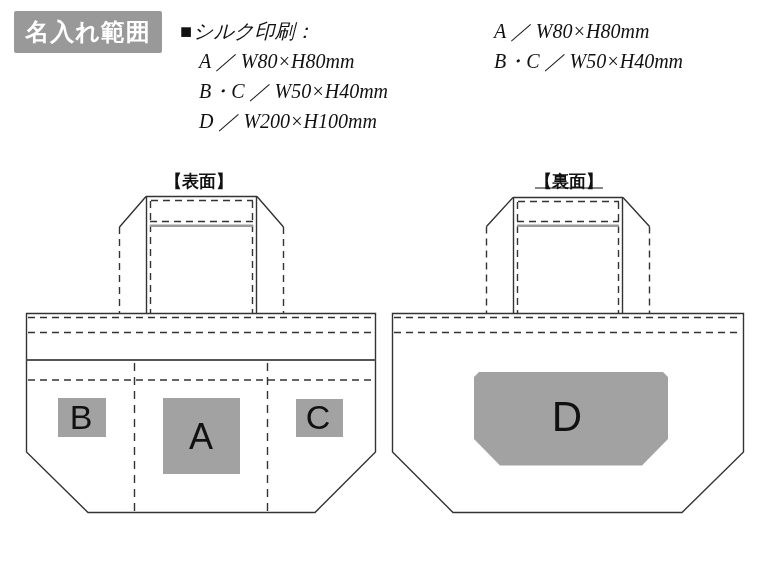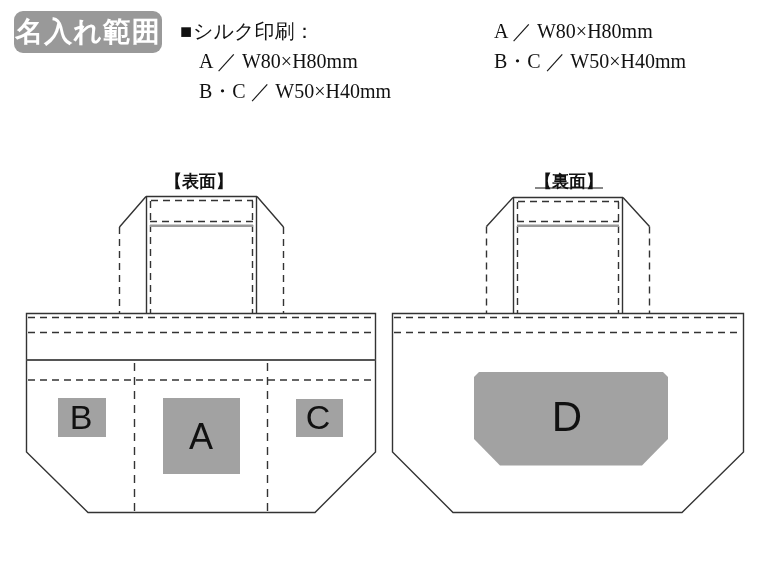--- a/index.html
+++ b/index.html
@@ -3,28 +3,28 @@
 <meta charset="utf-8">
 <style>
   html,body{margin:0;padding:0;}
   body{
     width:760px;height:570px;position:relative;background:#ffffff;
     font-family:"Liberation Sans","DejaVu Sans",sans-serif;
     overflow:hidden;color:#1a1a1a;
   }
   .badge{
     position:absolute;left:14px;top:11px;width:148px;height:42px;
-    background:#999999;border-radius:9px;
+    background:#999999;border-radius:2px;
     display:flex;align-items:center;justify-content:center;
-    color:#ffffff;font-size:28px;font-weight:bold;letter-spacing:1px;
+    color:#ffffff;font-size:24px;font-weight:bold;letter-spacing:1px;
   }
   .spec-block{
     position:absolute;
     font-family:"Liberation Serif","DejaVu Serif","DejaVu Sans",serif;
-    font-size:20px;line-height:30px;color:#111;white-space:nowrap;
+    font-size:20px;line-height:30px;color:#111;white-space:nowrap;font-style:italic;
   }
   .spec-block .marker{margin-right:1px;}
   .spec-line{white-space:nowrap;}
   .silk-block{left:180px;top:16px;}
   .silk-block .spec-line{margin-left:19px;}
   .thermal-block{left:464px;top:16px;}
   .thermal-block .spec-line{margin-left:30px;}
   .diagram-caption{
     position:absolute;transform:translate(-50%,-50%);
     font-size:17px;font-weight:bold;color:#111;white-space:nowrap;
@@ -51,20 +51,21 @@
 <body>
 
 <div class="badge">
   <span>名入れ範囲</span>
 </div>
 
 <div class="spec-block silk-block">
   <div><span class="marker">■</span><span>シルク印刷：</span></div>
   <div class="spec-line">A ／ W80×H80mm</div>
   <div class="spec-line">B・C ／ W50×H40mm</div>
+  <div class="spec-line">D ／ W200×H100mm</div>
 </div>
 
 <div class="spec-block thermal-block">
   <div class="spec-line">A ／ W80×H80mm</div>
   <div class="spec-line">B・C ／ W50×H40mm</div>
 </div>
 
 <div class="diagram-caption caption-front">【表面】</div>
 <div class="diagram-caption caption-back">【裏面】</div>
 

